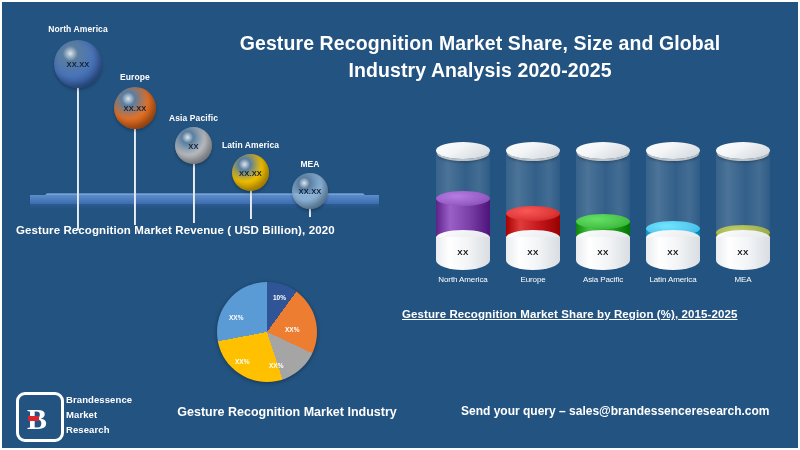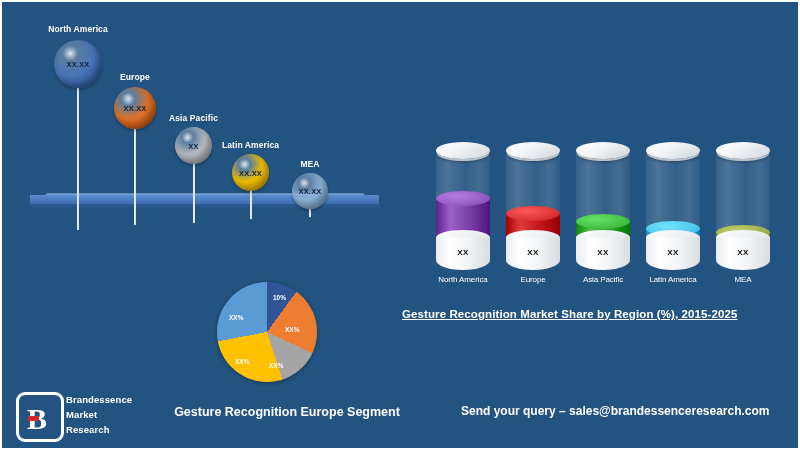--- a/index.html
+++ b/index.html
@@ -187,20 +187,24 @@
   #email{
     position:absolute;left:459px;top:402px;
     color:#ffffff;font-size:12px;font-weight:bold;letter-spacing:0px;
   }
 </style>
 </head>
 <body>
 
 <div id="canvas">
 
+  <div id="title">
+    <div>Gesture Recognition Market Share, Size and Global</div>
+    <div>Industry Analysis 2020-2025</div>
+  </div>
 
   <div id="balloons">
     <div id="slab-top"></div>
     <div id="slab-face"></div>
     <div id="slab-shadow"></div>
   <div class="balloon-group" style="left: 52px; top: 38px; width: 48px;">
         <div class="b-label" style="top: -16px; left: -22px; width: 92px;">North America</div>
         <div class="b-string" style="left: 23px; top: 44px; height: 146px;"></div>
         <div class="b-ball" style="width: 48px; height: 48px; left: 0px; top: 0px; background: radial-gradient(circle at 34% 28%, rgba(255, 255, 255, 0.85) 0%, rgba(255, 255, 255, 0.25) 16%, rgb(74, 116, 184) 48%, rgb(32, 74, 142) 100%); box-shadow: rgba(0, 0, 0, 0.3) -3px -4px 7px inset, rgba(0, 0, 0, 0.25) 0px 2px 3px;">
           <div class="b-val" style="top: 20px;">XX.XX</div>
@@ -228,20 +232,21 @@
         </div>
       </div>
       <div class="balloon-group" style="left: 290px; top: 171px; width: 36px;">
         <div class="b-label" style="top: -14px; left: -22px; width: 80px;">MEA</div>
         <div class="b-string" style="left: 17px; top: 32px; height: 12px;"></div>
         <div class="b-ball" style="width: 36px; height: 36px; left: 0px; top: 0px; background: radial-gradient(circle at 34% 28%, rgba(255, 255, 255, 0.85) 0%, rgba(255, 255, 255, 0.25) 16%, rgb(141, 180, 216) 48%, rgb(99, 138, 174) 100%); box-shadow: rgba(0, 0, 0, 0.3) -3px -4px 7px inset, rgba(0, 0, 0, 0.25) 0px 2px 3px;">
           <div class="b-val" style="top: 14px;">XX.XX</div>
         </div>
       </div>
     </div>
+  <div id="balloon-caption">Gesture Recognition Market Revenue ( USD Billion), 2020</div>
 
   <div id="cylinders">
       <div class="cyl-group" style="left: 0px;">
         <div class="cyl-glass"></div>
         <div class="cyl-fill" style="top: 56px; height: 47px; background: linear-gradient(to right, rgb(93, 33, 138) 0%, rgb(155, 95, 200) 26%, rgb(123, 63, 168) 62%, rgb(78, 18, 123) 100%);"></div>
         <div class="cyl-fill-top" style="top: 49px; background: radial-gradient(at 38% 34%, rgb(183, 123, 228) 0%, rgb(155, 95, 200) 55%, rgb(123, 63, 168) 100%);"></div>
         <div class="cyl-base-top"></div>
         <div class="cyl-base"></div>
         <div class="cyl-val">XX</div>
         <div class="cyl-cap"></div>
@@ -292,21 +297,21 @@
 
   <div id="pie-wrap">
     <div id="pie" style="background: conic-gradient(rgb(47, 85, 151) 0deg, rgb(47, 85, 151) 36deg, rgb(237, 125, 49) 36deg, rgb(237, 125, 49) 115.2deg, rgb(165, 165, 165) 115.2deg, rgb(165, 165, 165) 162deg, rgb(255, 192, 0) 162deg, rgb(255, 192, 0) 259.2deg, rgb(91, 155, 213) 259.2deg, rgb(91, 155, 213) 360deg);"></div>
   <div class="pie-lab" style="left: 56px; top: 12px;">10%</div>
       <div class="pie-lab" style="left: 68px; top: 44px;">XX%</div>
       <div class="pie-lab" style="left: 52px; top: 80px;">XX%</div>
       <div class="pie-lab" style="left: 18px; top: 76px;">XX%</div>
       <div class="pie-lab" style="left: 12px; top: 32px;">XX%</div>
     </div>
   <div id="pie-caption">
-    <div>Gesture Recognition Europe Segment</div>
+    <div>Gesture Recognition Market Industry</div>
   </div>
 
   <div id="email">Send your query – sales@brandessenceresearch.com</div>
 
   <div id="logo">
     <div id="logo-mark">
       <div id="logo-b">B</div>
       <div id="logo-dash"></div>
     </div>
     <div class="logo-line" style="top:4px">Brandessence</div>

